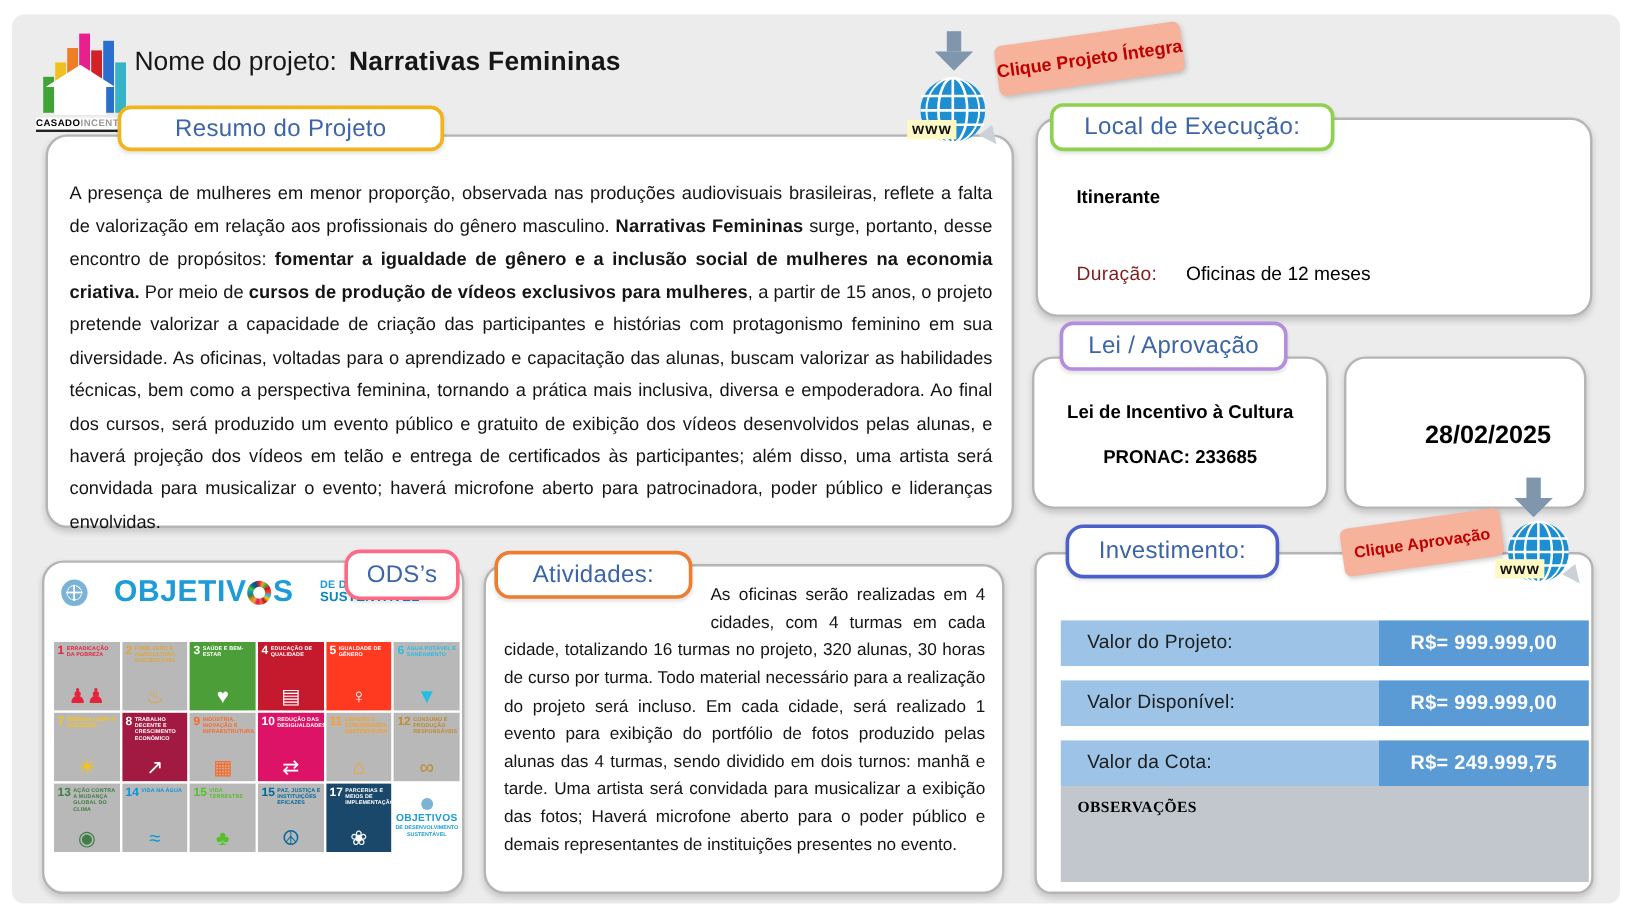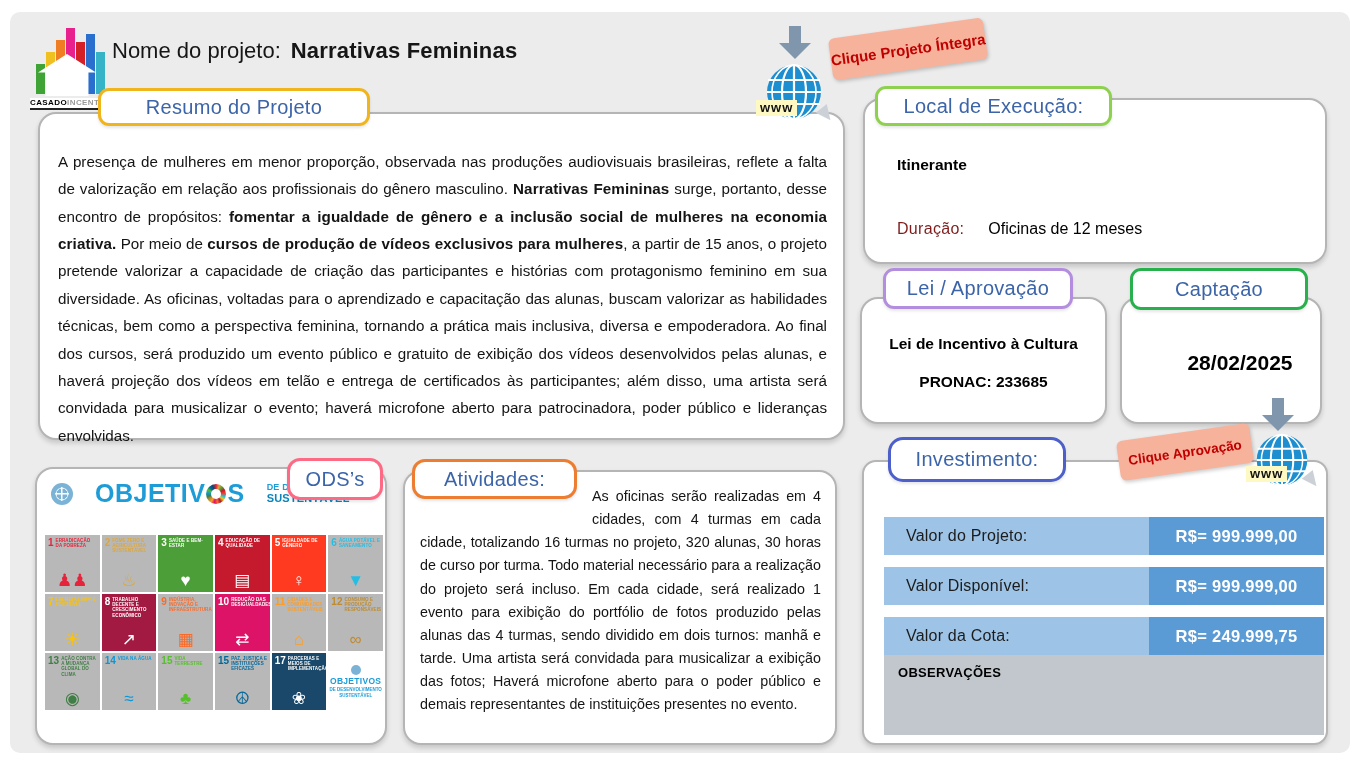--- a/index.html
+++ b/index.html
@@ -67,21 +67,21 @@
   .lei-l1 { position:absolute; left:0; right:0; top:36px; text-align:center; font-size:15.5px; font-weight:600; color:#000; }
   .lei-l2 { position:absolute; left:0; right:0; top:74px; text-align:center; font-size:15.5px; font-weight:600; color:#000; }
   .cap-date { position:absolute; left:0; right:0; top:52px; text-align:center; font-size:21px; font-weight:600; color:#000;padding-left:38px; }
 
   
   .inv-cell { position:absolute; height:38px; display:flex; align-items:center; }
   .inv-label { background:#9dc3e6; color:#1c1c1c; font-size:16px; padding-left:22px; letter-spacing:.2px; }
   .inv-value { background:#5b9bd5; color:#fff; font-weight:700; font-size:16.5px; justify-content:center; letter-spacing:.3px; }
   .obs-panel { position:absolute; left:20px; top:193px; width:440px; height:80px;
                background:#c2c7cd; padding:10px 14px; font-size:13px; font-weight:700; color:#000;
-               letter-spacing:.3px; }
+               letter-spacing:.3px;font-family:Liberation Serif, serif; }
 
   
   .ods-logo-row { position:absolute; left:14px; top:10px; display:flex; align-items:center; gap:22px; }
   .un-emblem { width:22px; height:22px; border-radius:50%; background:#7ab3d6; position:relative; flex:0 0 auto; }
   .un-emblem::after { content:""; position:absolute; inset:4px; border-radius:50%;
     background:
       linear-gradient(#fff,#fff) 50% 50%/100% 1.5px no-repeat,
       linear-gradient(#fff,#fff) 50% 50%/1.5px 100% no-repeat,
       radial-gradient(circle at 50% 50%, transparent 55%, rgba(255,255,255,.9) 56%, transparent 70%); }
   .obj-word { font-size:25px; font-weight:700; color:#1d9cd8; letter-spacing:.5px; display:flex; align-items:center; }
@@ -163,21 +163,20 @@
       <span class="cg">Duração:</span><span>Oficinas de 12 meses</span>
     </div>
   </div>
 
   <div class="tag tag-lei" style="left:873px; top:256px; width:190px; height:41px;">Lei / Aprovação</div>
   <div class="card" style="left:850px; top:285px; width:247px; height:127px;">
     <div class="lei-l1">Lei de Incentivo à Cultura</div>
     <div class="lei-l2">PRONAC: 233685</div>
   </div>
 
-  <div class="tag tag-cap" style="left:1120px; top:256px; width:178px; height:42px;">Captação</div>
   <div class="card" style="left:1110px; top:285px; width:202px; height:127px;">
     <div class="cap-date">28/02/2025</div>
   </div>
   <div class="down-arrow" style="left:1252px; top:386px;">
     <div class="shaft"></div>
       <div class="head"></div>
   </div>
 
   <div class="sticky" style="left:1108px; top:420px; width:134px; height:40px; font-size:13.5px; transform:rotate(-8deg);">Clique Aprovação</div>
   <div class="globe" style="left:1242px; top:418px; width:60px; height:60px;">
@@ -293,21 +292,21 @@
           <div class="t-icon" style="color: rgb(255, 255, 255);">⇄</div>
         </div>
         <div class="ods-tile" style="background: rgb(184, 184, 184);">
           <div class="t-head" style="color: rgb(253, 157, 36);">
             <span class="t-num">11</span>
             <span class="t-title">Cidades e comunidades sustentáveis</span>
           </div>
           <div class="t-icon" style="color: rgb(253, 157, 36);">⌂</div>
         </div>
         <div class="ods-tile" style="background: rgb(184, 184, 184);">
-          <div class="t-head" style="color: rgb(191, 139, 46);">
+          <div class="t-head" style="color: rgb(191, 139, 46); justify-content: flex-end;">
             <span class="t-num">12</span>
             <span class="t-title">Consumo e produção responsáveis</span>
           </div>
           <div class="t-icon" style="color: rgb(191, 139, 46);">∞</div>
         </div>
         <div class="ods-tile" style="background: rgb(184, 184, 184);">
           <div class="t-head" style="color: rgb(63, 126, 68);">
             <span class="t-num">13</span>
             <span class="t-title">Ação contra a mudança global do clima</span>
           </div>

